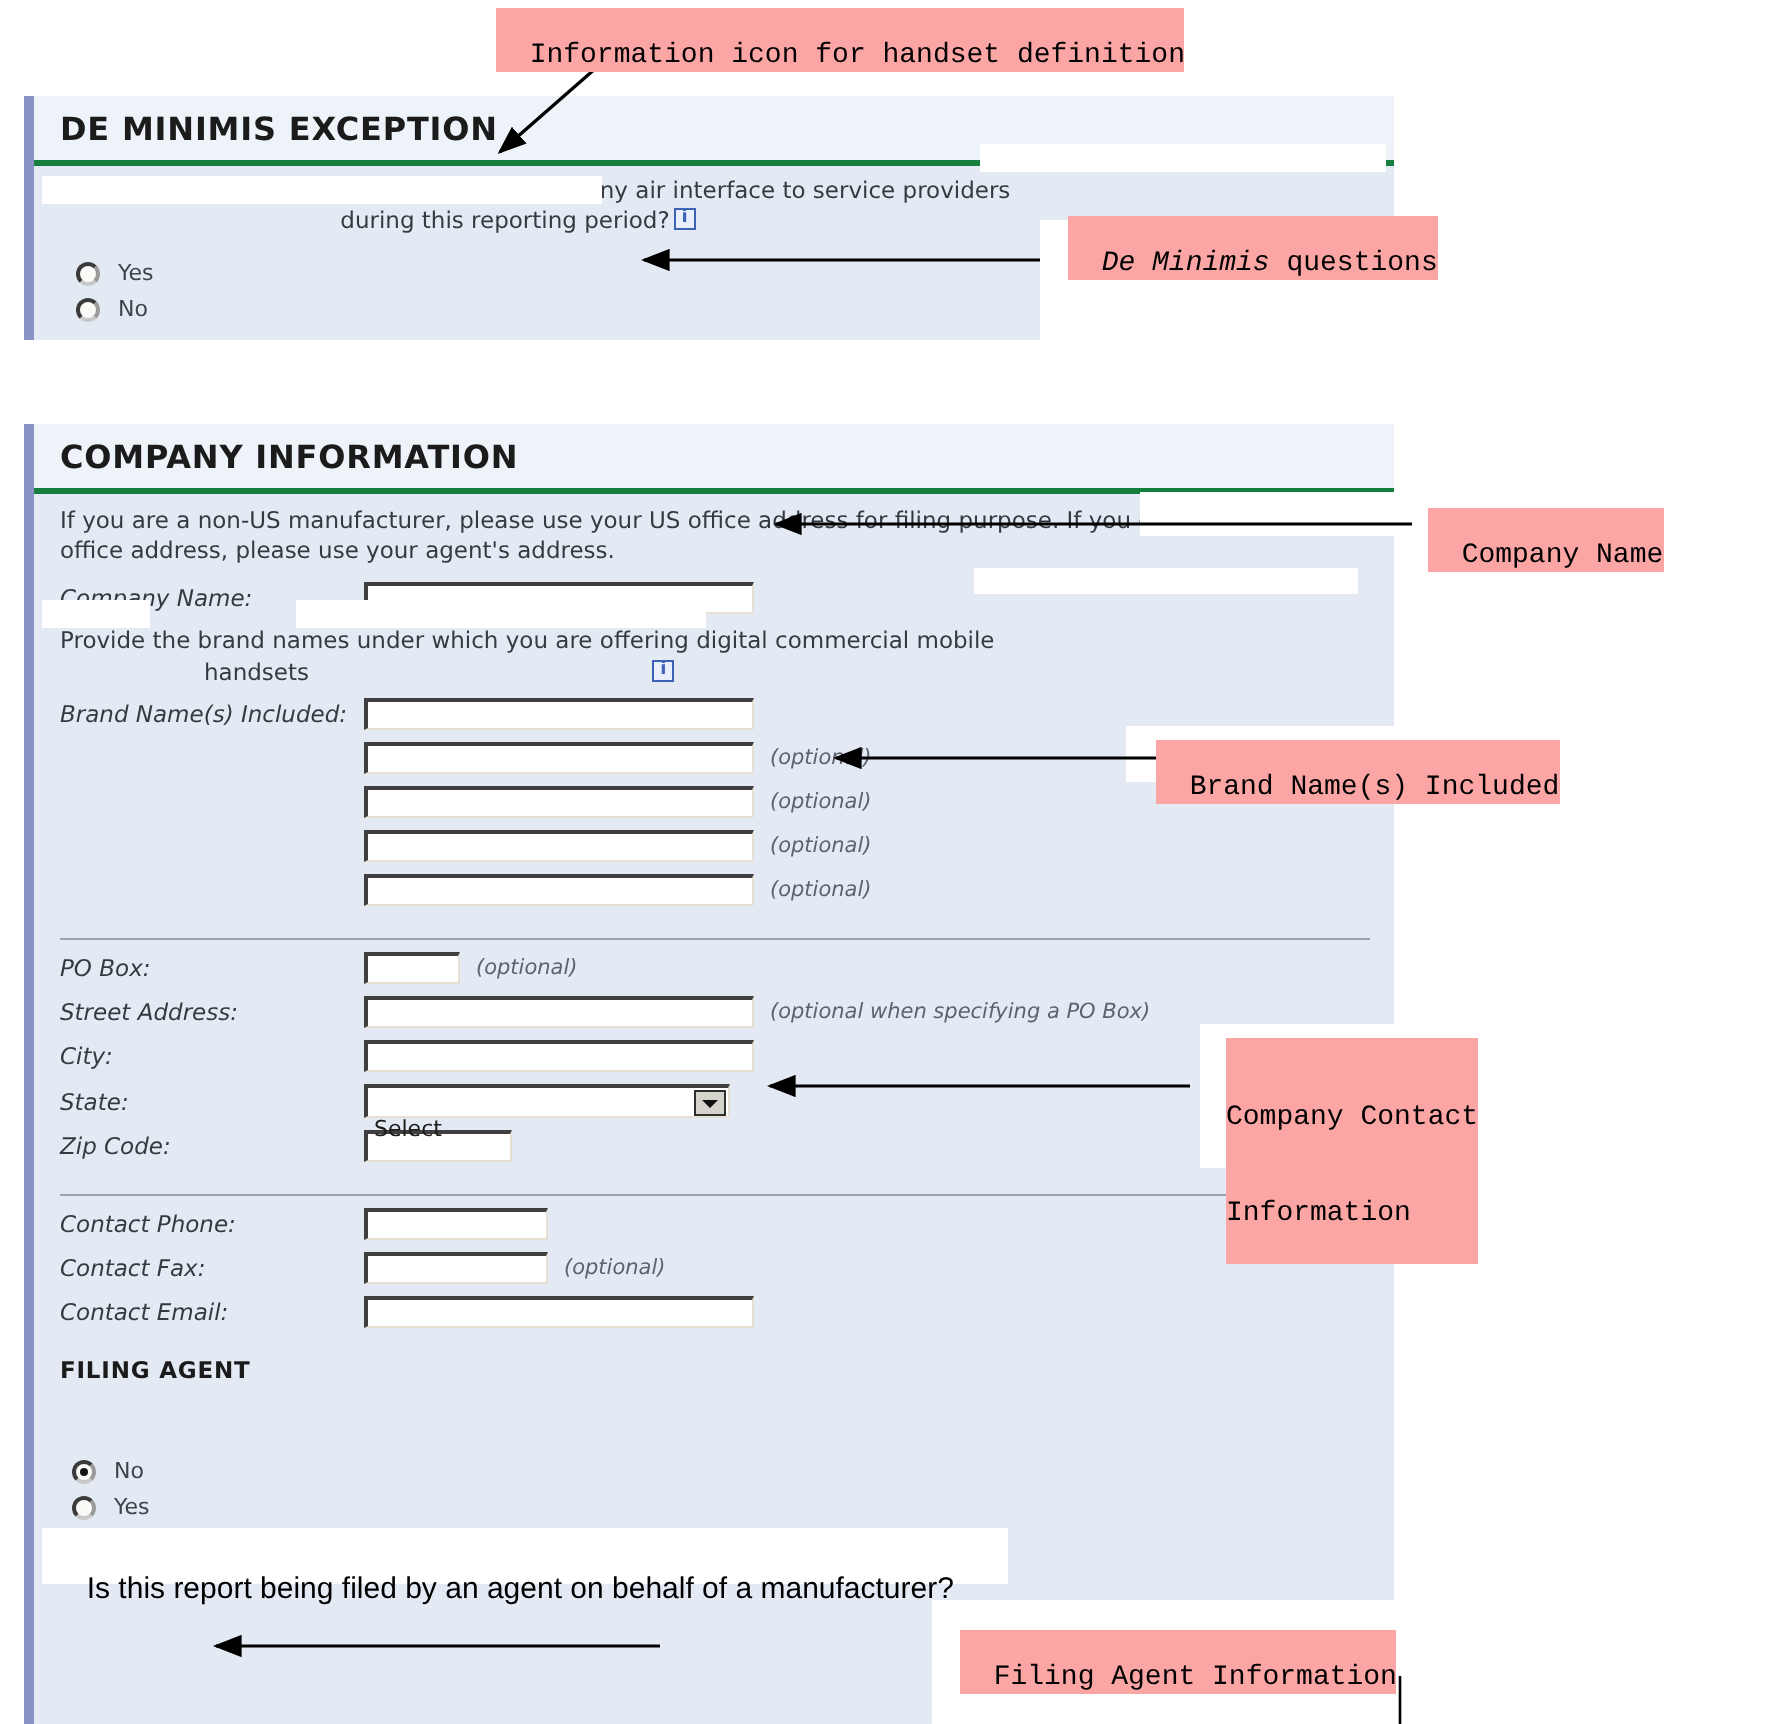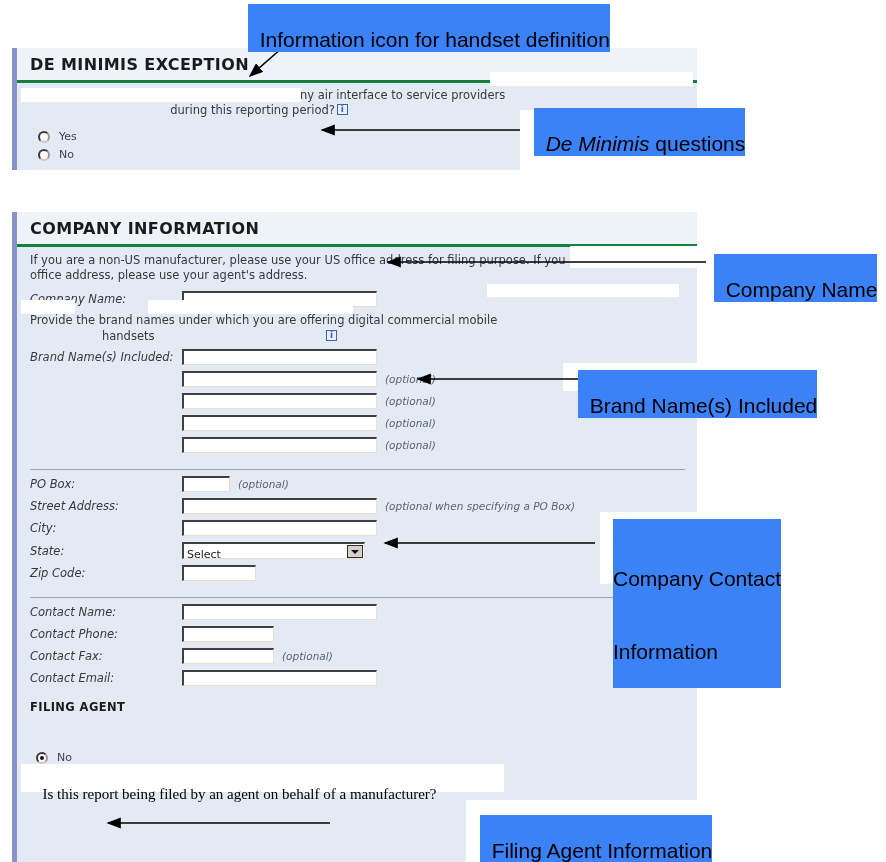--- a/index.html
+++ b/index.html
@@ -11,25 +11,25 @@
     width: 886px;
     height: 862px;
     position: relative;
     font-family: "DejaVu Sans", sans-serif;
     overflow: hidden;
   }
 
   
   .anno {
     position: absolute;
-    font-family: Liberation Sans, sans-serif;
-    font-size: 21px;
+    font-family: Liberation Mono, monospace;
+    font-size: 14px;
     color: #000000;
     white-space: pre;
-    background: #3b82f6;
+    background: #fca5a5;
     line-height: 1.15;
   }
   .anno em { font-style: italic; }
 
   svg.arrows {
     position: absolute;
     left: 0; top: 0;
     width: 886px; height: 862px;
     pointer-events: none;
   }
@@ -101,21 +101,21 @@
     background: #ffffff;
     border-top: 2px solid #3f3f3f;
     border-left: 2px solid #3f3f3f;
     border-right: 1px solid #e6e0d4;
     border-bottom: 1px solid #e6e0d4;
     width: 183px;
     height: 17px;
     box-sizing: border-box;
     font-size: 11px;
     color: #1c1c1c;
-    padding: 4px 0 0 3px;
+    padding: 14px 0 0 3px;
   }
   .sel .arrowbtn {
     position: absolute;
     right: 1px; top: 1px;
     width: 16px; height: 13px;
     background: #d6d2cc;
     border: 1px solid #2e2e2e;
     box-sizing: border-box;
     display: flex; align-items: center; justify-content: center;
   }
@@ -186,21 +186,21 @@
 
   
   .redact {
     position: absolute;
     background: #ffffff;
   }
 
   .agent-q {
     position: absolute;
     background: #ffffff;
-    font-family: Liberation Serif, serif;
+    font-family: Liberation Sans, sans-serif;
     font-size: 15px;
     color: #000000;
     padding: 5px 0 5px 14px;
     box-sizing: border-box;
     white-space: pre;
   }
 </style>
 </head>
 <body>
 
@@ -296,24 +296,20 @@
       </span>
     </div>
     <div class="row">
       <span class="lbl">Zip Code:</span>
       <span class="inp w-zip"></span>
     </div>
 
     <div class="divider" style="margin-top:16px;"></div>
 
     <div class="row">
-      <span class="lbl">Contact Name:</span>
-      <span class="inp w-long"></span>
-    </div>
-    <div class="row">
       <span class="lbl">Contact Phone:</span>
       <span class="inp w-mid"></span>
     </div>
     <div class="row">
       <span class="lbl">Contact Fax:</span>
       <span class="inp w-mid"></span>
       <span class="opt">(optional)</span>
     </div>
     <div class="row">
       <span class="lbl">Contact Email:</span>

